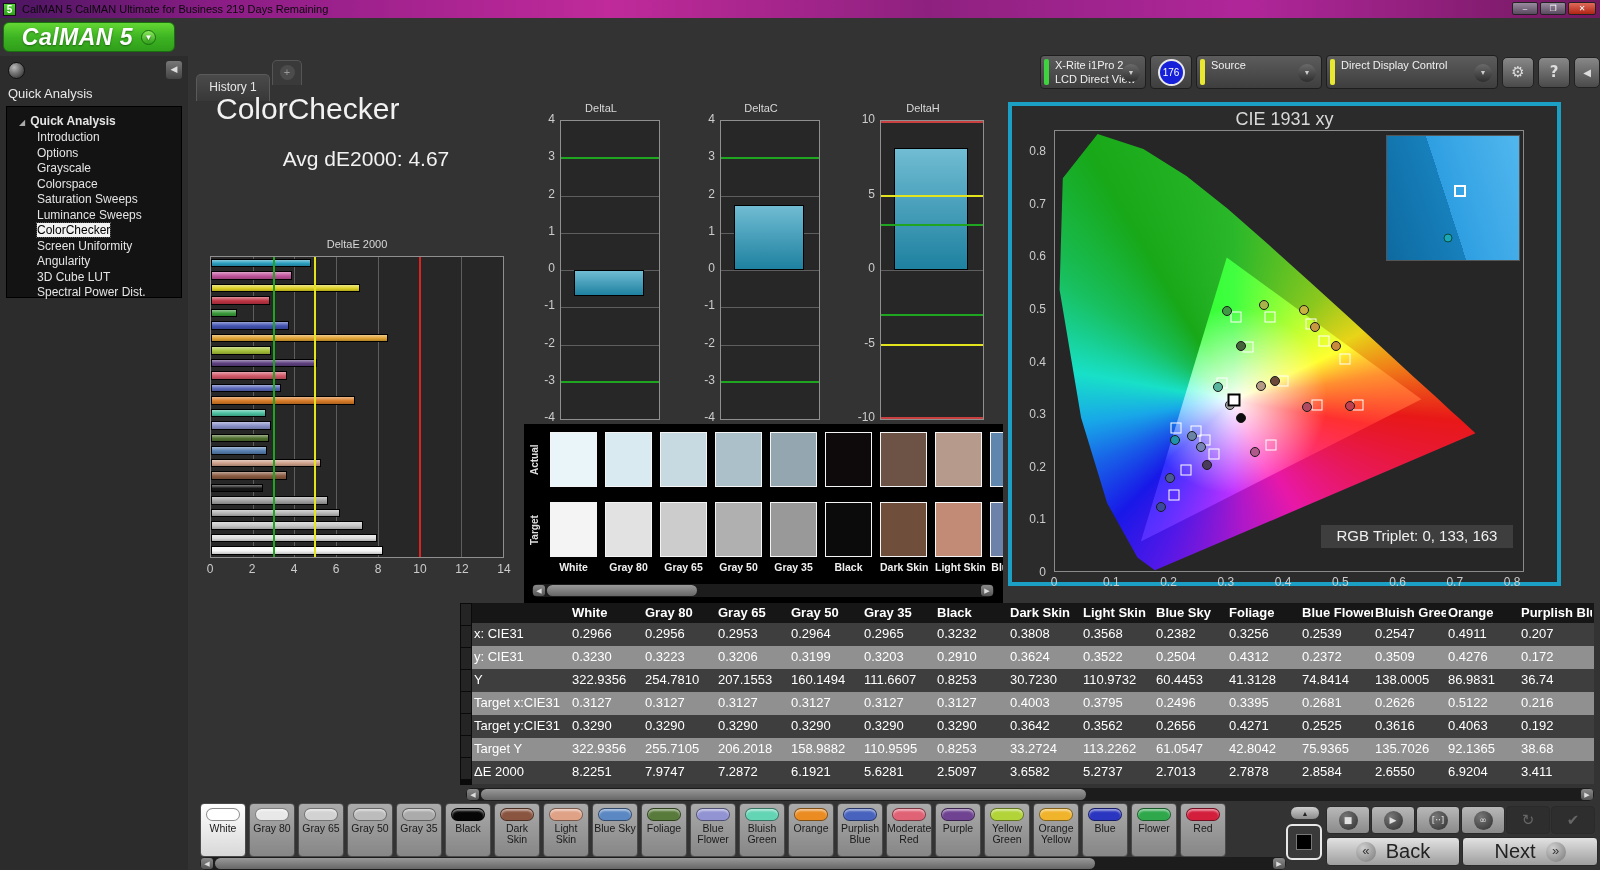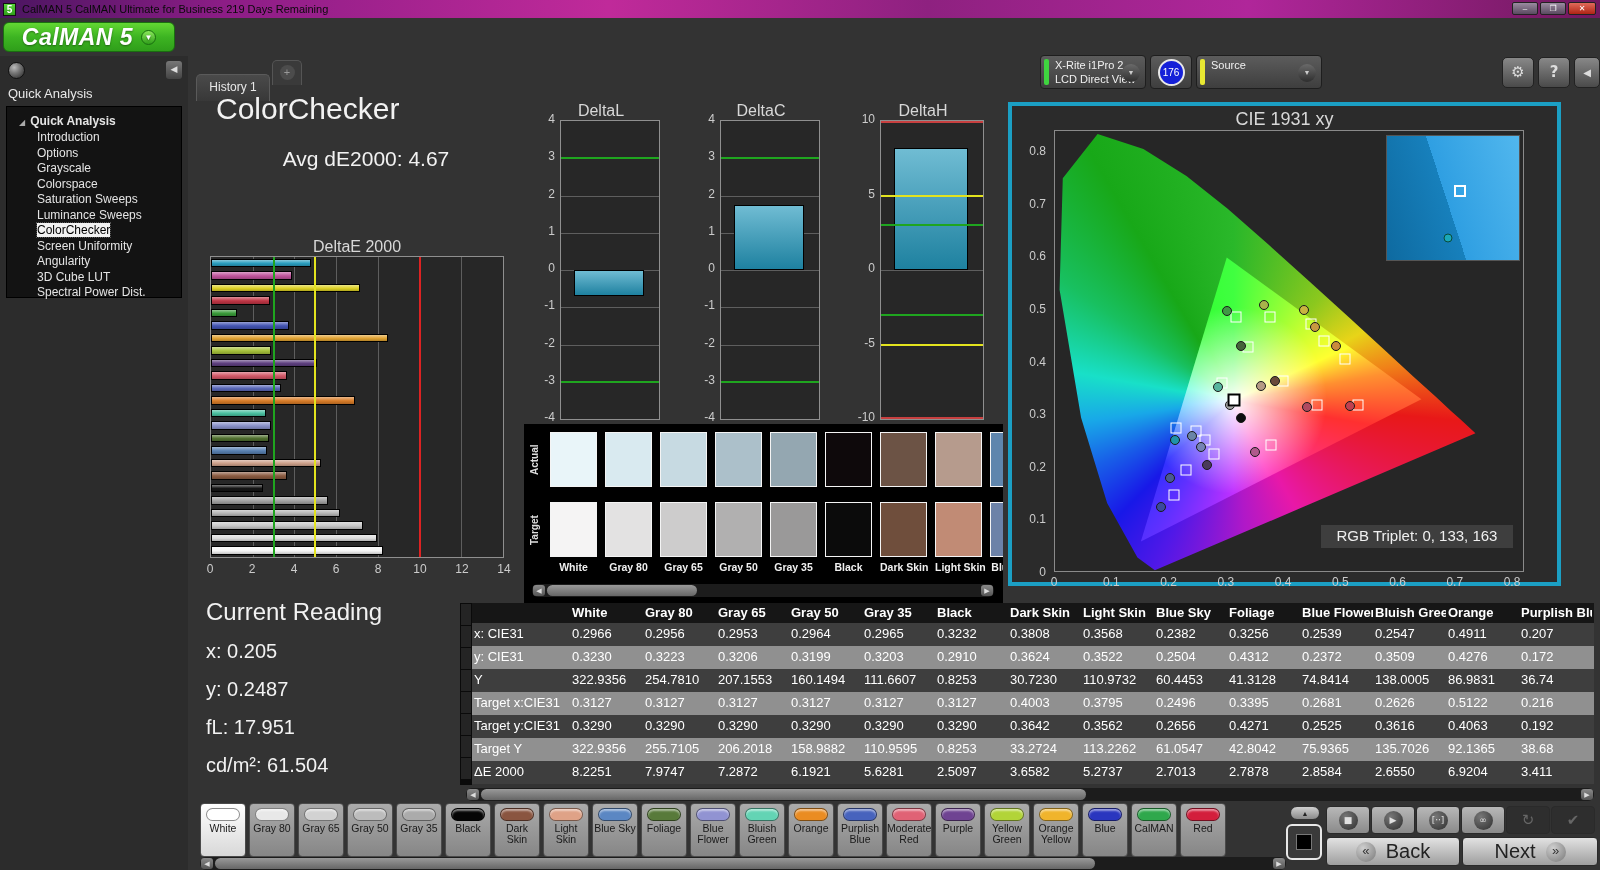--- a/index.html
+++ b/index.html
@@ -73,21 +73,21 @@
   #btn-gear { left:1502px; }
   #btn-help { left:1538px; font-weight:bold; }
   #btn-collapse-right { left:1574px; width:26px; font-size:10px; }
 
   
   #page-title { position:absolute; left:216px; top:92px; font-size:30px; color:#f2f2f2; }
   #avg-line { position:absolute; left:216px; top:147px; width:300px; text-align:center; font-size:21px; color:#f2f2f2; }
   #max-line { position:absolute; left:216px; top:181px; width:300px; text-align:center; font-size:21px; color:#f2f2f2; }
 
   
-  .chart-title { position:absolute; top:0; left:0; right:0; text-align:center; font-size:16px; color:#d8d8d8; }
+  .chart-title { position:absolute; top:0; left:0; right:0; text-align:center; font-size:11px; color:#d8d8d8; }
   .plot { position:absolute; background:#272727; border:1px solid #8f8f8f; overflow:hidden; }
   .gridv { position:absolute; top:0; bottom:0; width:1px; background:#5e5e5e; }
   .gridh { position:absolute; left:0; right:0; height:1px; background:#5e5e5e; }
   .refv { position:absolute; top:0; bottom:0; width:2px; }
   .refh { position:absolute; left:0; right:0; height:2px; }
   .hbar { position:absolute; left:0; border:1px solid #000; }
   .vbar { position:absolute; left:13%; width:72%; border:1px solid #000; }
   .vtick { position:absolute; right:3px; width:18px; text-align:right; font-size:12px; color:#ccc; }
   .xlab { position:absolute; transform:translateX(-50%); font-size:12px; color:#ccc; }
 
@@ -253,20 +253,27 @@
     </div>
     <div class="dd-arrow">▼</div>
   </div>
   <div id="badge-box">
     <div id="badge">176</div>
   </div>
   <div class="dd" id="dd-source">
     <div class="stripe stripe-yellow"></div>
     <div class="dd-text">
         <div>Source</div>
+      </div>
+    <div class="dd-arrow">▼</div>
+  </div>
+  <div class="dd" id="dd-ddc">
+    <div class="stripe stripe-yellow"></div>
+    <div class="dd-text">
+        <div>Direct Display Control</div>
       </div>
     <div class="dd-arrow">▼</div>
   </div>
   <div class="toolbtn" id="btn-gear">⚙</div>
   <div class="toolbtn" id="btn-help">?</div>
   <div class="toolbtn" id="btn-collapse-right">◀</div>
 
   <div id="page-title">ColorChecker</div>
   <div id="avg-line">Avg dE2000: 4.67</div>
 
@@ -506,27 +513,20 @@
         <div class="cie-ylab" style="top: 329.762px;">0.2</div>
         <div class="cie-ylab" style="top: 277.143px;">0.3</div>
         <div class="cie-ylab" style="top: 224.524px;">0.4</div>
         <div class="cie-ylab" style="top: 171.905px;">0.5</div>
         <div class="cie-ylab" style="top: 119.286px;">0.6</div>
         <div class="cie-ylab" style="top: 66.6667px;">0.7</div>
         <div class="cie-ylab" style="top: 14.0476px;">0.8</div>
       </div>
   </div>
 
-  <div id="current-reading">
-    <div id="cr-title">Current Reading</div>
-    <div class="cr-line">x: 0.205</div>
-    <div class="cr-line">y: 0.2487</div>
-    <div class="cr-line">fL: 17.951</div>
-    <div class="cr-line">cd/m²: 61.504</div>
-  </div>
 
   <div id="table-strip">
       <div class="strip-cell"></div>
       <div class="strip-cell"></div>
       <div class="strip-cell"></div>
       <div class="strip-cell"></div>
       <div class="strip-cell"></div>
       <div class="strip-cell"></div>
       <div class="strip-cell"></div>
       <div class="strip-cell"></div>
@@ -747,21 +747,21 @@
       <div class="cbtn">
         <div class="chip" style="background: rgb(240, 180, 44);"></div>
         <div class="cbl">Orange Yellow</div>
       </div>
       <div class="cbtn">
         <div class="chip" style="background: rgb(42, 54, 191);"></div>
         <div class="cbl">Blue</div>
       </div>
       <div class="cbtn">
         <div class="chip" style="background: rgb(47, 168, 76);"></div>
-        <div class="cbl">CalMAN</div>
+        <div class="cbl">Flower</div>
       </div>
       <div class="cbtn">
         <div class="chip" style="background: rgb(211, 30, 60);"></div>
         <div class="cbl">Red</div>
       </div>
     </div>
   <div id="up-btn">▲</div>
   <div id="square-btn">
       <div class="sq"></div>
     </div>

